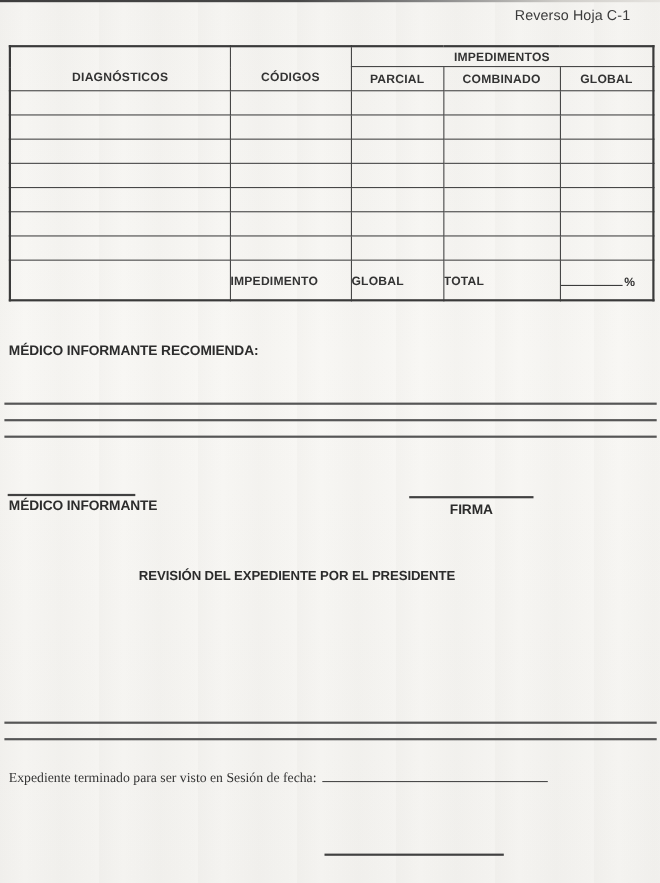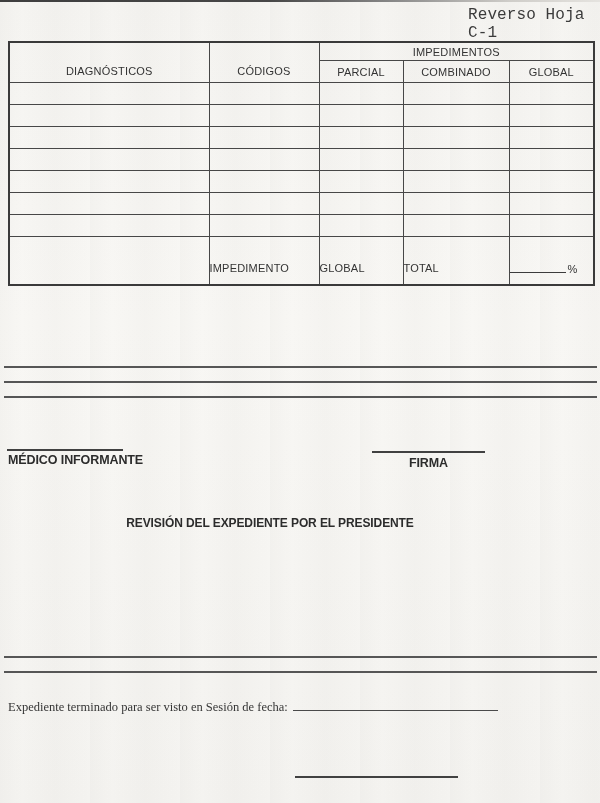--- a/index.html
+++ b/index.html
@@ -24,45 +24,45 @@
       linear-gradient(180deg,#f5f4f1 0%,#f8f7f4 40%,#f4f3f0 100%);
     overflow:hidden;
     color:var(--ink);
   }
   .top-edge{
     position:absolute;top:0;left:0;width:100%;height:2px;
     background:linear-gradient(90deg,#3e3e3e 0%,#474747 45%,#8a8a8a 66%,#cfcdc9 85%,#e5e3df 100%);
   }
   .page-ref{
     position:absolute;top:6px;left:468px;
-    font-size:16px;color:#3b3b3b;letter-spacing:0.1px;font-family:Liberation Mono, monospace;
+    font-size:13px;color:#3b3b3b;letter-spacing:0.1px;
   }
   
   table.diag{
     position:absolute;top:41px;left:8px;
     width:585px;
     border-collapse:collapse;
     table-layout:fixed;
   }
   table.diag th, table.diag td{
     border:1.5px solid #474747;
     padding:0;
     font-size:11px;
-    font-weight:normal;
+    font-weight:bold;
     color:#333;
     letter-spacing:0.2px;
     overflow:hidden;
     white-space:nowrap;
   }
   table.diag{border:2px solid var(--table-border);}
   table.diag tr.hdr1 th{height:17px;}
   table.diag tr.hdr2 th{height:21px;}
   table.diag th.merged{vertical-align:bottom;padding-bottom:5px;}
   table.diag tbody.empty tr{height:22px;}
-  table.diag tr.summary td{height:33px;vertical-align:middle;padding-top:14px;}
+  table.diag tr.summary td{height:33px;vertical-align:middle;padding-top:2px;}
   .pct-blank{
     display:inline-block;width:56px;height:11px;
     border-bottom:1.5px solid #3c3c3c;
     margin-right:2px;
   }
   
   .abs{position:absolute;}
   .label{font-size:12.5px;color:#353535;}
   .bold{font-weight:bold;color:#2c2c2c;letter-spacing:-0.1px;}
   .rule{
@@ -161,20 +161,21 @@
       <tr class="summary">
         <td></td>
         <td>IMPEDIMENTO</td>
         <td>GLOBAL</td>
         <td>TOTAL</td>
         <td><span class="pct-blank"></span><span>%</span></td>
       </tr>
     </tbody>
   </table>
 
+  <div class="abs label bold" style="top:312px;left:8px;">MÉDICO INFORMANTE RECOMIENDA:</div>
 
   <div class="rule" style="top:366px;"></div>
   <div class="rule" style="top:381px;"></div>
   <div class="rule" style="top:396px;"></div>
 
   <div class="sigline" style="top:449px;left:7px;width:116px;"></div>
   <div class="abs label bold" style="top:453px;left:8px;">MÉDICO INFORMANTE</div>
 
   <div class="sigline" style="top:451px;left:372px;width:113px;"></div>
   <div class="abs label bold center" style="top:456px;left:372px;width:113px;">FIRMA</div>

